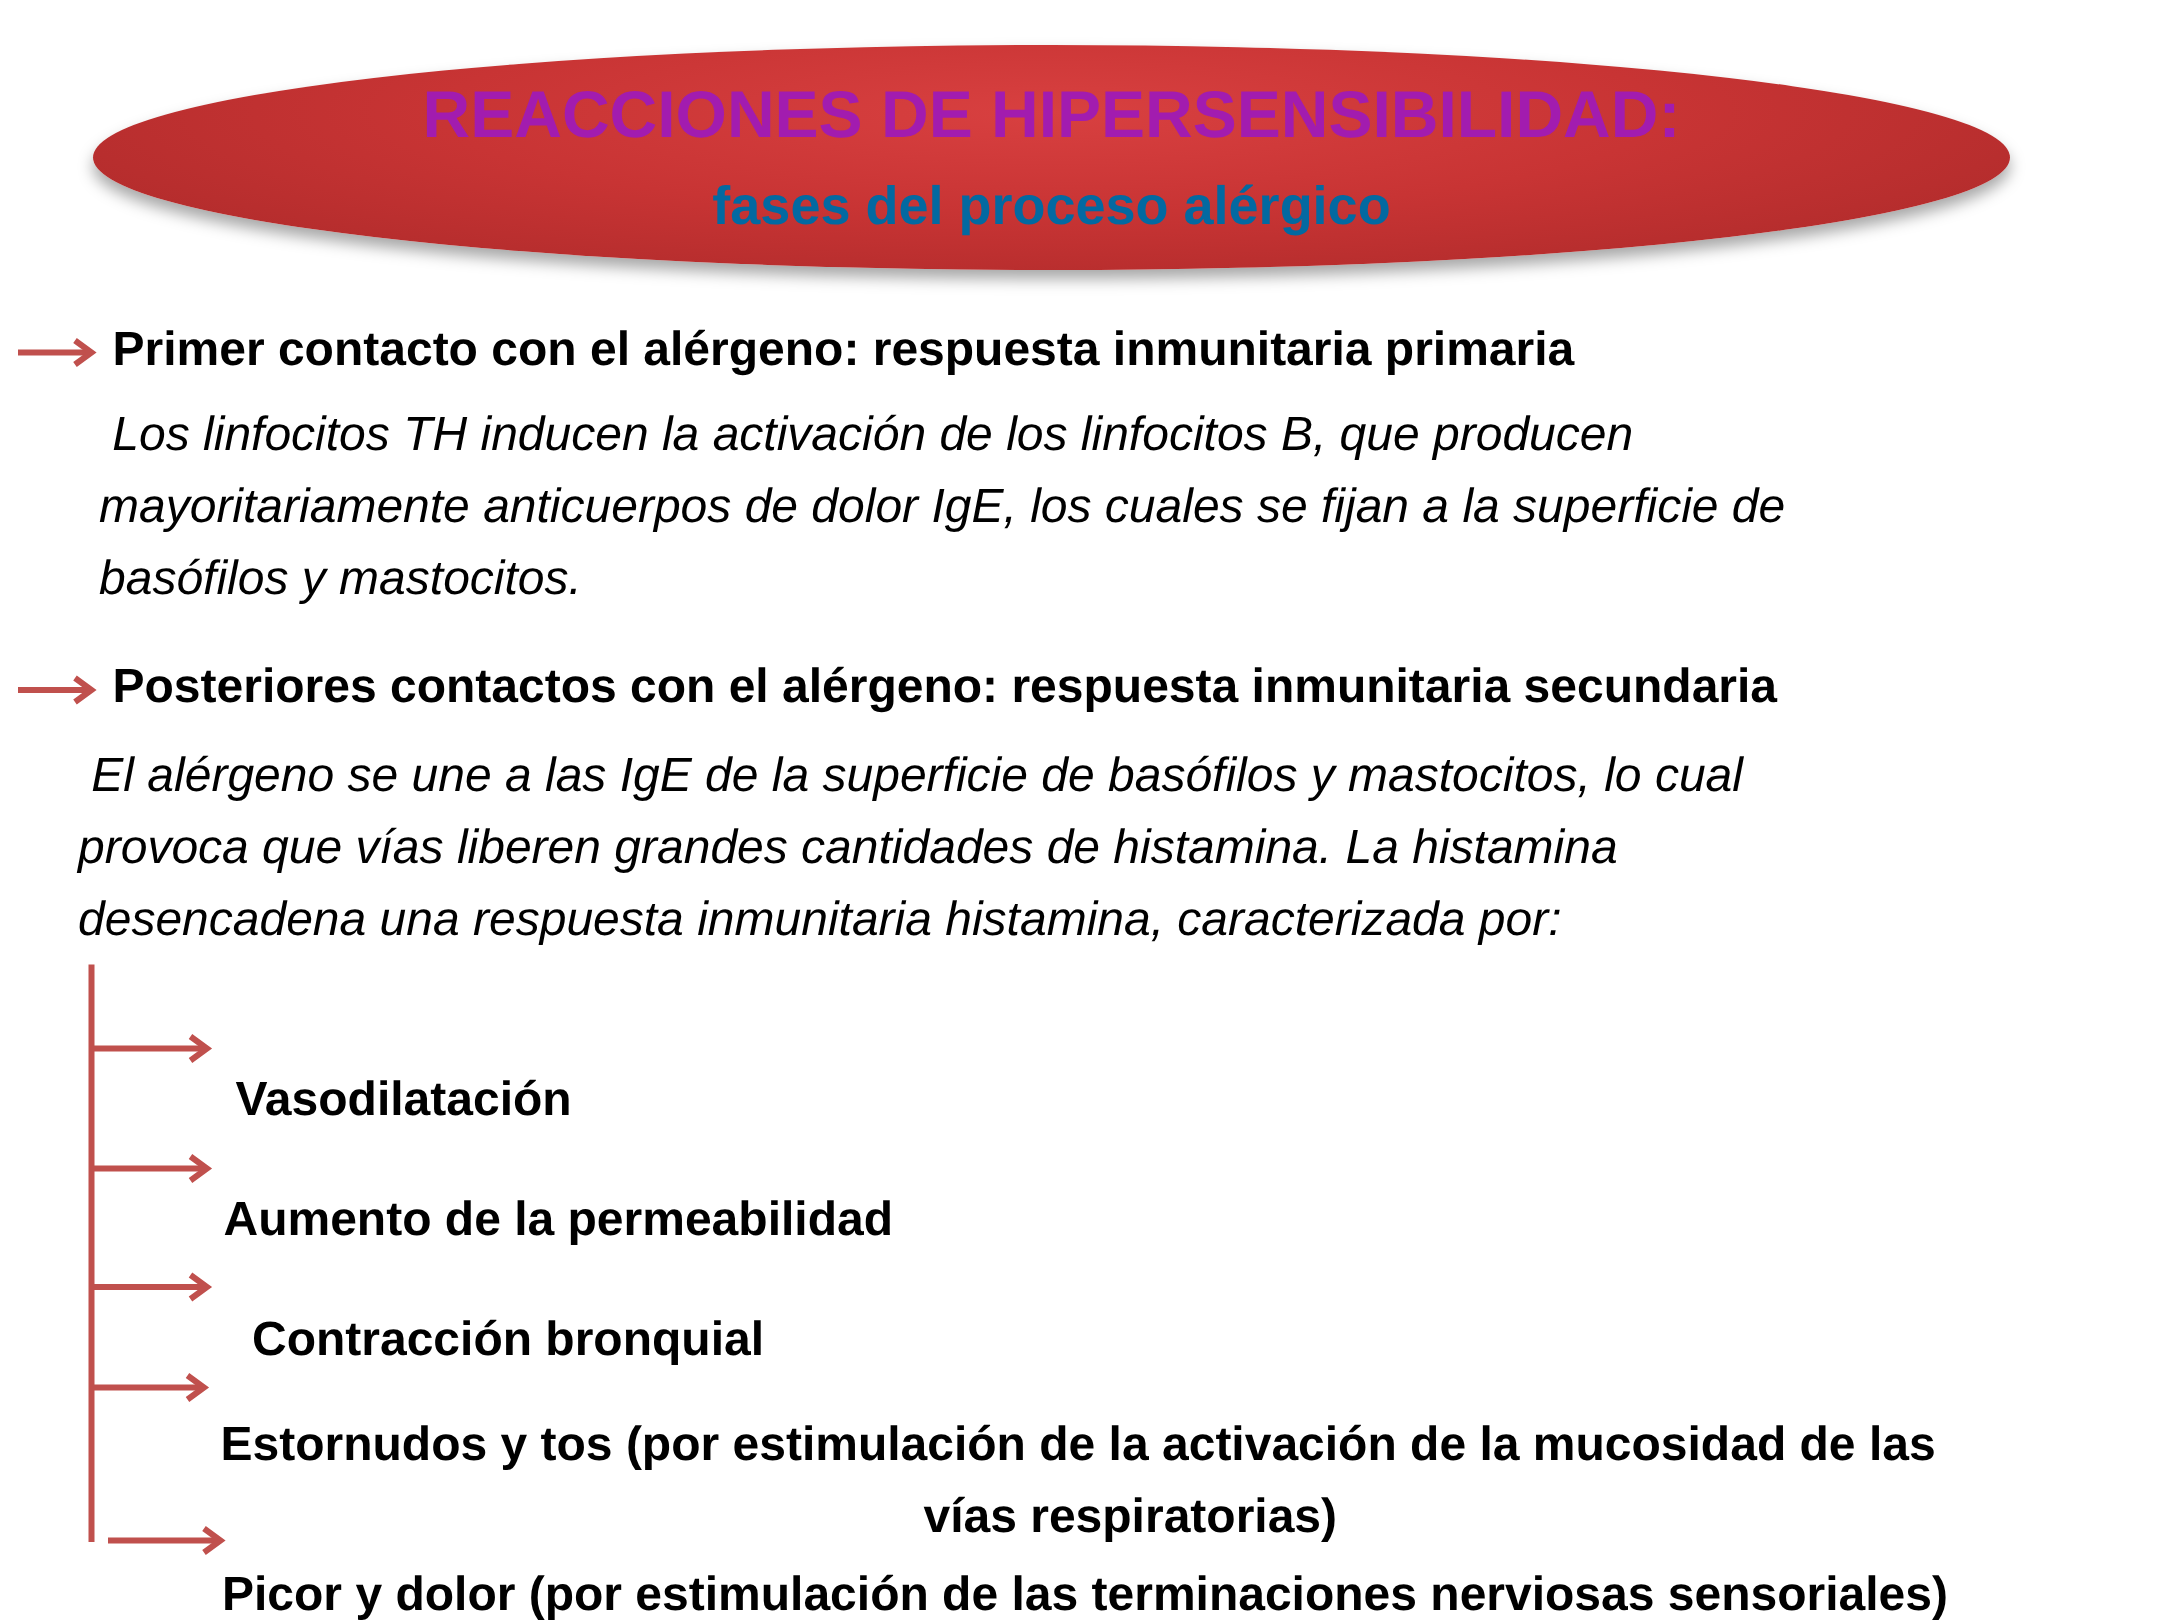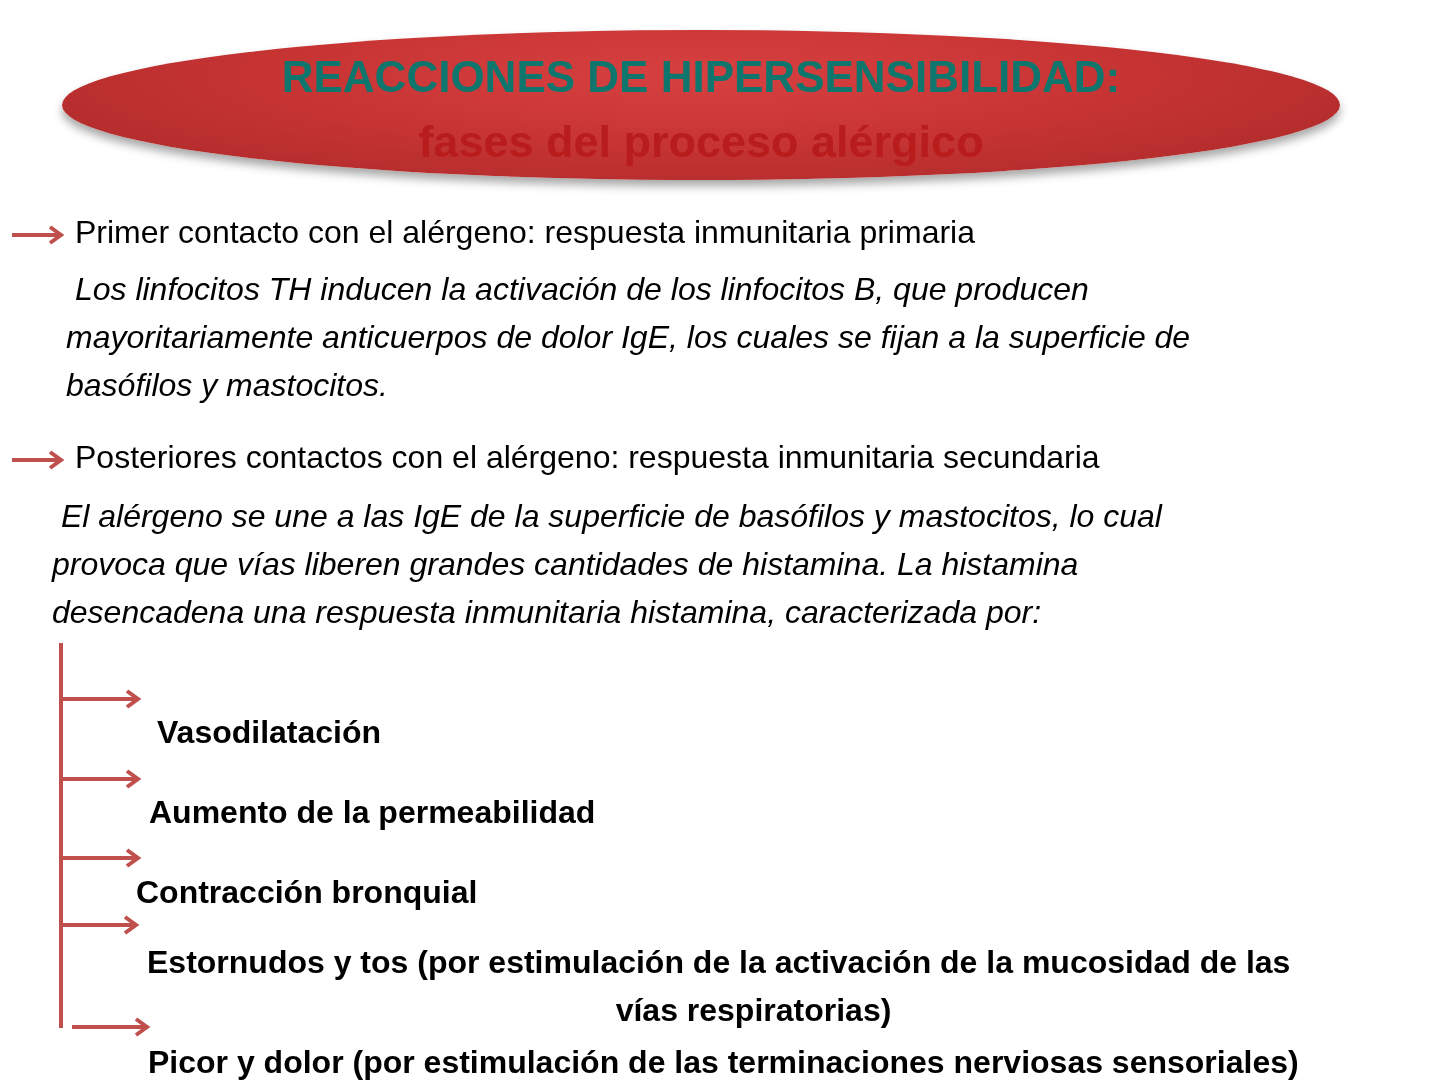--- a/index.html
+++ b/index.html
@@ -8,27 +8,27 @@
       font-family: "Liberation Sans", "DejaVu Sans", sans-serif; color: #000;
     }
     .title-ellipse {
       position: absolute; left: 62px; top: 30px; width: 1278px; height: 150px;
       border-radius: 50%;
       background: radial-gradient(ellipse at 50% 30%, #d84040 0%, #c83434 45%, #a82828 100%);
       box-shadow: 0 6px 10px rgba(0,0,0,0.35);
     }
     .title-main {
       position: absolute; left: 62px; width: 1278px; top: 52px; text-align: center;
-      color: #0f766e; font-weight: bold; font-size: 44px; letter-spacing: 0px;
+      color: #a21caf; font-weight: bold; font-size: 44px; letter-spacing: 0px;
     }
     .title-sub {
       position: absolute; left: 62px; width: 1278px; top: 116px; text-align: center;
-      color: #b91c1c; font-weight: bold; font-size: 45px;
+      color: #0369a1; font-weight: bold; font-size: 36px;
     }
-    .heading { position: absolute; font-weight: normal; font-size: 32px; white-space: nowrap; }
+    .heading { position: absolute; font-weight: bold; font-size: 32px; white-space: nowrap; }
     .para { position: absolute; font-size: 32px; line-height: 48px; white-space: pre; font-style: italic; }
     .item { position: absolute; font-weight: bold; font-size: 32px; white-space: nowrap; margin-top: 36px; }
     .arrow { position: absolute; }
     .vline { position: absolute; background: #c0504d; width: 4px; }
   </style>
 </head>
 <body>
 
 <div class="title-ellipse"></div>
 <div class="title-main">REACCIONES DE HIPERSENSIBILIDAD:</div>
@@ -63,21 +63,21 @@
 <svg class="arrow" style="left:61px;top:768px" width="82" height="22" viewBox="0 0 82 22">
   <line x1="0" y1="11" x2="76" y2="11" stroke="#c0504d" stroke-width="4"></line>
   <polyline points="66,3 77,11 66,19" fill="none" stroke="#c0504d" stroke-width="4"></polyline>
 </svg>
 <div class="item" style="left:149px;top:758px">Aumento de la permeabilidad</div>
 
 <svg class="arrow" style="left:61px;top:847px" width="82" height="22" viewBox="0 0 82 22">
   <line x1="0" y1="11" x2="76" y2="11" stroke="#c0504d" stroke-width="4"></line>
   <polyline points="66,3 77,11 66,19" fill="none" stroke="#c0504d" stroke-width="4"></polyline>
 </svg>
-<div class="item" style="left:136px;top:838px">Contracción bronquial</div>
+<div class="item" style="left:168px;top:838px">Contracción bronquial</div>
 
 <svg class="arrow" style="left:61px;top:914px" width="80" height="22" viewBox="0 0 80 22">
   <line x1="0" y1="11" x2="74" y2="11" stroke="#c0504d" stroke-width="4"></line>
   <polyline points="64,3 75,11 64,19" fill="none" stroke="#c0504d" stroke-width="4"></polyline>
 </svg>
 <div class="item" style="left:147px;top:908px">Estornudos y tos (por estimulación de la activación de la mucosidad de las</div>
 <div class="item" style="left:0;width:1507px;text-align:center;top:956px">vías respiratorias)</div>
 
 <svg class="arrow" style="left:72px;top:1016px" width="80" height="22" viewBox="0 0 80 22">
   <line x1="0" y1="11" x2="74" y2="11" stroke="#c0504d" stroke-width="4"></line>

